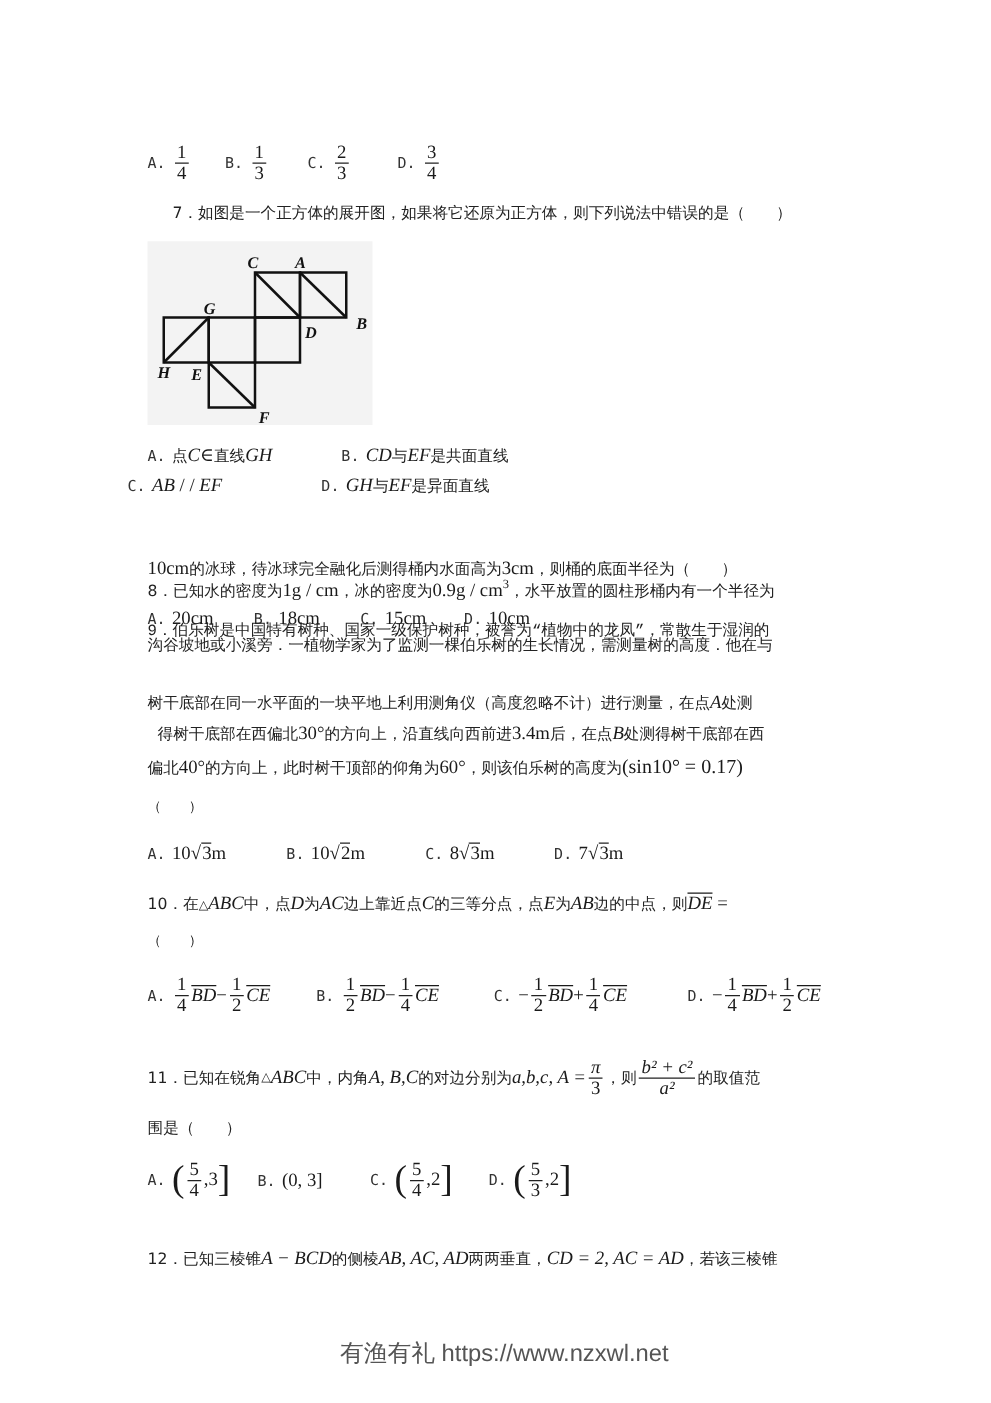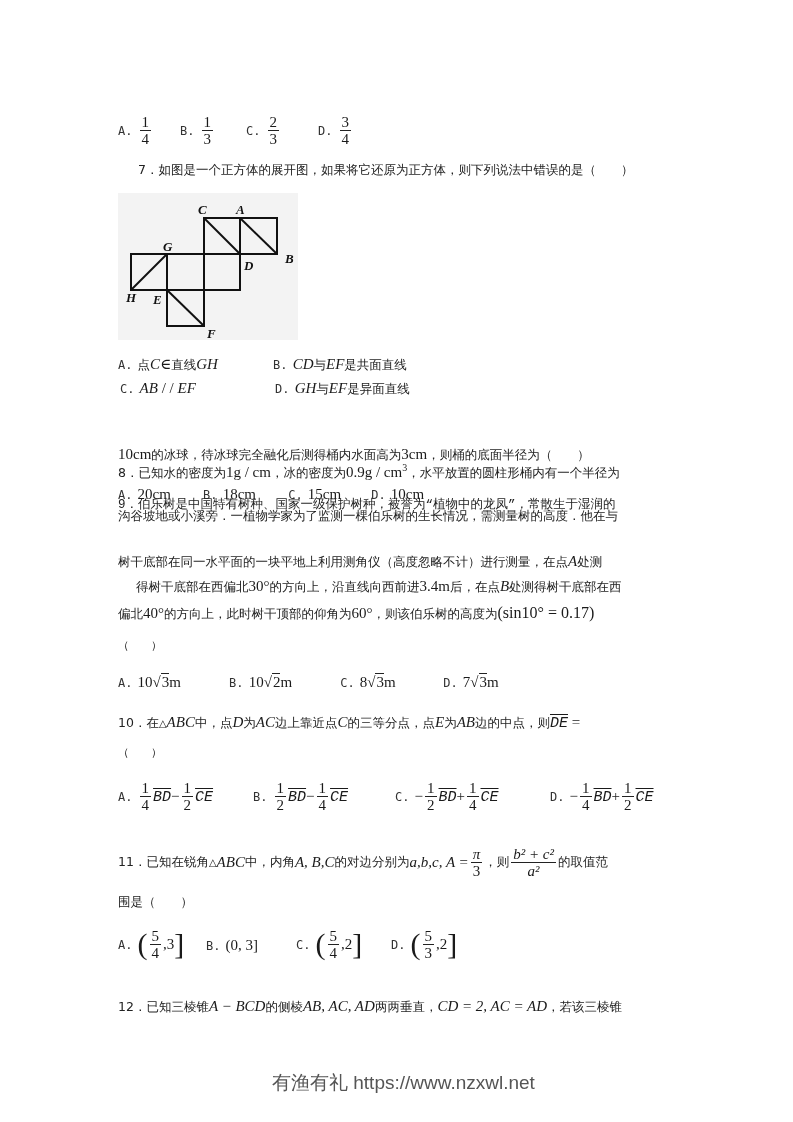--- a/index.html
+++ b/index.html
@@ -7,21 +7,21 @@
          font-family: "DejaVu Serif", "Liberation Serif", serif; color: #1a1a1a; }
   .abs { position: absolute; white-space: nowrap; }
   .cn { font-family: "DejaVu Sans", "Liberation Sans", sans-serif; font-size: 12.5px; color: #222; }
   .lbl { font-family: "DejaVu Sans Mono", "Liberation Mono", monospace; font-size: 12px; color: #333; }
   .m { font-family: "Liberation Serif", "DejaVu Serif", serif; font-size: 15px; }
   .mi { font-family: "Liberation Serif", "DejaVu Serif", serif; font-style: italic; font-size: 15px; }
   .frac { display: inline-flex; flex-direction: column; align-items: center; vertical-align: middle;
           font-family: "Liberation Serif", serif; font-size: 15px; line-height: 16px; margin: 0 2px; }
   .frac .num { border-bottom: 1px solid #222; padding: 0 2px; }
   .frac .den { padding: 0 2px; }
-  .vec { text-decoration: overline; font-style: italic; font-family: Liberation Mono, monospace; font-size: 15px; }
+  .vec { text-decoration: overline; font-style: italic; font-family: Liberation Serif, serif; font-size: 15px; }
   .sqrt { border-top: 1px solid #222; padding-left: 1px; }
   .paren-big { font-family: "Liberation Serif", serif; font-size: 30px; font-weight: 100; vertical-align: middle; }
   .figure { position: absolute; left: 118px; top: 193px; width: 180px; height: 147px; background: #f3f3f3; }
   .footer { font-family: Liberation Sans, sans-serif; font-size: 19px; color: #555; }
   .opt { display: inline-block; }
 </style>
 </head>
 <body>
 
 <div class="abs" style="left:118px; top:110px; height:40px; display:flex; align-items:center;">
@@ -90,21 +90,21 @@
 <div class="abs" style="left:118px; top:354px;">
   <span class="opt" style="width:150px;">
     <span class="lbl">A.</span>
     <span class="cn">点</span><span class="mi">C</span><span class="m">∈</span><span class="cn">直线</span><span class="mi">GH</span>
   </span>
   <span class="opt">
     <span class="lbl">B.</span>
     <span class="mi">CD</span><span class="cn">与</span><span class="mi">EF</span><span class="cn">是共面直线</span>
   </span>
 </div>
-<div class="abs" style="left:120px; top:378px;">
+<div class="abs" style="left:102px; top:378px;">
   <span class="opt" style="width:150px;">
     <span class="lbl">C.</span>
     <span class="mi">AB</span><span class="m"> / / </span><span class="mi">EF</span>
   </span>
   <span class="opt">
     <span class="lbl">D.</span>
     <span class="mi">GH</span><span class="cn">与</span><span class="mi">EF</span><span class="cn">是异面直线</span>
   </span>
 </div>
 
@@ -119,21 +119,21 @@
   <span class="opt" style="width:80px;"><span class="lbl">B.</span> <span class="m">18cm</span></span>
   <span class="opt" style="width:78px;margin-top:16px;"><span class="lbl">C.</span> <span class="m">15cm</span></span>
   <span class="opt"><span class="lbl">D.</span> <span class="m">10cm</span></span>
 </div>
 
 <div class="abs cn" style="left:118px; top:496px;font-family:Liberation Mono, monospace;">9．伯乐树是中国特有树种、国家一级保护树种，被誉为“植物中的龙凤”，常散生于湿润的</div>
 <div class="abs cn" style="left:118px; top:508px;">沟谷坡地或小溪旁．一植物学家为了监测一棵伯乐树的生长情况，需测量树的高度．他在与</div>
 <div class="abs" style="left:118px; top:551px;">
   <span class="cn">树干底部在同一水平面的一块平地上利用测角仪（高度忽略不计）进行测量，在点</span><span class="mi">A</span><span class="cn">处测</span>
 </div>
-<div class="abs" style="left:136px; top:576px;">
+<div class="abs" style="left:126px; top:576px;">
   <span class="cn">得树干底部在西偏北</span><span class="m">30°</span><span class="cn">的方向上，沿直线向西前进</span><span class="m">3.4m</span><span class="cn">后，在点</span><span class="mi">B</span><span class="cn">处测得树干底部在西</span>
 </div>
 <div class="abs" style="left:118px; top:603px;">
   <span class="cn">偏北</span><span class="m">40°</span><span class="cn">的方向上，此时树干顶部的仰角为</span><span class="m">60°</span><span class="cn">，则该伯乐树的高度为</span><span class="m" style="font-size:16px;">(sin10° = 0.17)</span>
 </div>
 <div class="abs cn" style="left:118px; top:638px; font-size:11px;">（　　）</div>
 <div class="abs" style="left:118px; top:672px;">
   <span class="opt" style="width:106px;"><span class="lbl">A.</span> <span class="m">10</span><span class="m">√</span><span class="m sqrt">3</span><span class="m">m</span></span>
   <span class="opt" style="width:106px;"><span class="lbl">B.</span> <span class="m">10</span><span class="m">√</span><span class="m sqrt">2</span><span class="m">m</span></span>
   <span class="opt" style="width:98px;"><span class="lbl">C.</span> <span class="m">8</span><span class="m">√</span><span class="m sqrt">3</span><span class="m">m</span></span>

